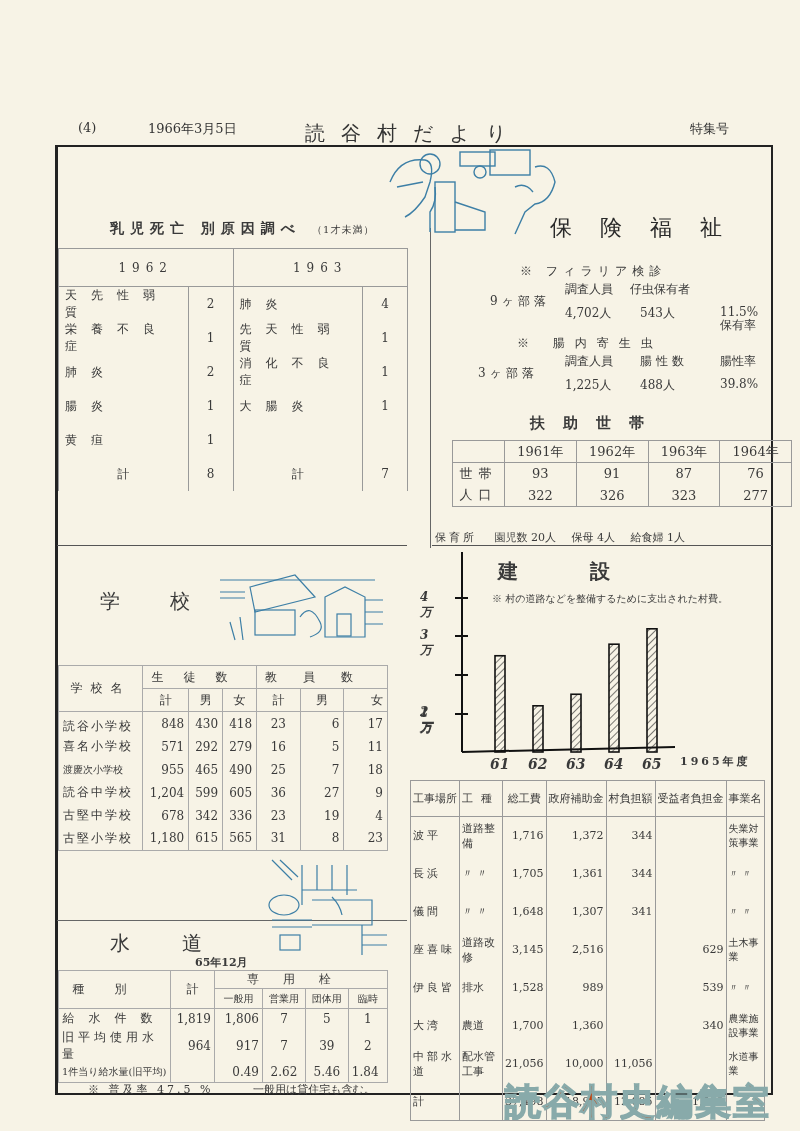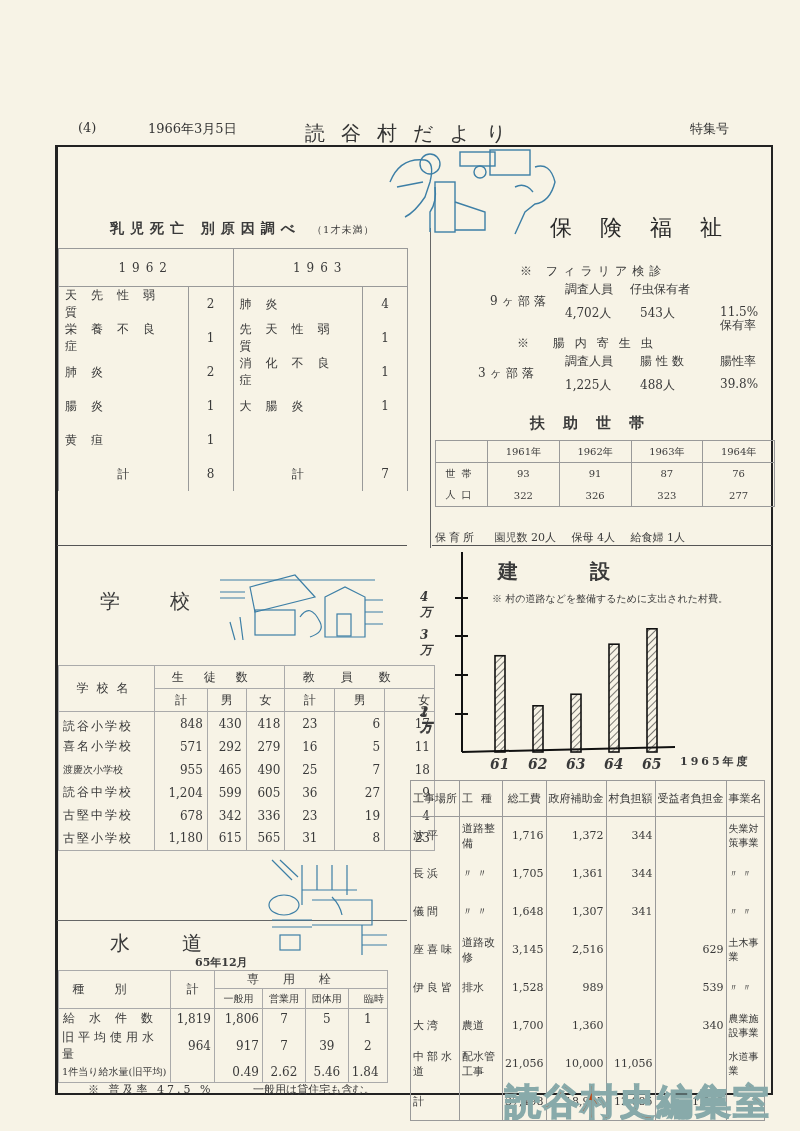--- a/index.html
+++ b/index.html
@@ -22,23 +22,23 @@
   td, th { font-weight: normal; }
   .title-lg { font-size: 22px; letter-spacing: 28px; color: #2a2a2a; }
   
   .infant { left: 58px; top: 248px; width: 350px; font-size: 12px; }
   .infant td { border: 1px solid #999; height: 34px; padding: 0 6px; }
   .infant .yr { text-align: center; letter-spacing: 6px; height: 38px; }
   .infant .num { text-align: center; width: 45px; }
   .infant .cause { letter-spacing: 14px; }
   .infant tr.row td { border-top: none; border-bottom: none; }
   .insure { left: 430px; top: 225px; width: 340px; font-size: 12px; }
-  .aid-table { left: 435px; top: 440px; width: 340px; font-size: 10px; }
+  .aid-table { left: 452px; top: 440px; width: 340px; font-size: 13px; }
   .aid-table td { border: 1px solid #999; text-align: center; height: 22px; }
-  .school-table { left: 58px; top: 665px; width: 377px; font-size: 12px; }
+  .school-table { left: 58px; top: 665px; width: 330px; font-size: 12px; }
   .school-table td { border: 1px solid #aaa; text-align: right; padding: 0 4px; height: 23px; }
   .school-table td.name { text-align: left; letter-spacing: 2px; }
   .school-table tbody td { border-top: none; border-bottom: none; }
   .water-table { left: 58px; top: 970px; width: 330px; font-size: 12px; }
   .water-table td { border: 1px solid #aaa; text-align: right; padding: 0 3px; height: 20px; }
   .const-table { left: 410px; top: 780px; width: 350px; font-size: 11px; }
   .const-table td { border-left: 1px solid #999; border-right: 1px solid #999; padding: 0 2px; height: 38px; }
   .const-table thead td { border: 1px solid #999; height: 36px; text-align: center; white-space: nowrap; }
   .const-table td.n { text-align: right; }
   .watermark {
@@ -290,24 +290,24 @@
   <tbody>
       <tr>
     <td rowspan="2" style="text-align:center; letter-spacing:30px; width:112px;">種別</td>
     <td rowspan="2" style="text-align:center; width:44px;">計</td>
     <td colspan="4" style="text-align:center; letter-spacing:24px; height:14px; border-bottom:none;">専用栓</td>
   </tr>
   <tr style="font-size:10px;">
     <td style="text-align:center; height:14px;">一般用</td>
     <td style="text-align:center;">営業用</td>
     <td style="text-align:center;">団体用</td>
-    <td style="text-align:right;">臨時</td>
+    <td style="text-align:center;">臨時</td>
   </tr>
   <tr>
-    <td style="text-align:right; letter-spacing:14px; border-bottom:none;margin-left:36px;">給水件数</td>
+    <td style="text-align:center; letter-spacing:14px; border-bottom:none;margin-left:36px;">給水件数</td>
     <td style="border-bottom:none;">1,819</td>
     <td style="border-bottom:none;">1,806</td>
     <td style="text-align:center; border-bottom:none;">7</td>
     <td style="text-align:center; border-bottom:none;">5</td>
     <td style="text-align:center; border-bottom:none;">1</td>
   </tr>
   <tr>
     <td style="text-align:left; letter-spacing:4px; border-top:none; border-bottom:none;">旧平均使用水量</td>
     <td style="border-top:none; border-bottom:none;">964</td>
     <td style="border-top:none; border-bottom:none;">917</td>

